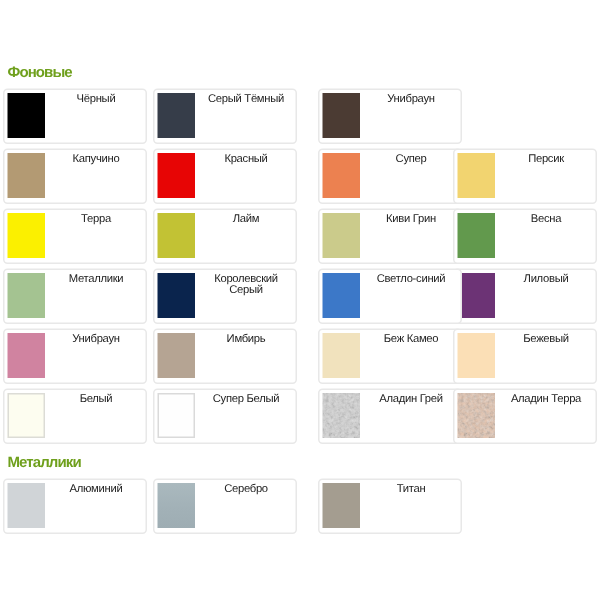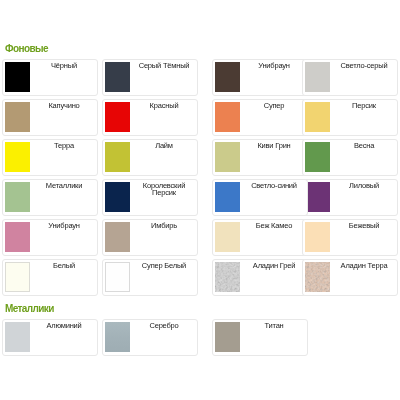--- a/index.html
+++ b/index.html
@@ -94,24 +94,20 @@
           <div class="label">Чёрный</div>
         </div>
         <div class="cell c1">
           <div class="swatch" style="background: rgb(54, 61, 73);"></div>
           <div class="label">Серый Тёмный</div>
         </div>
         <div class="cell c2">
           <div class="swatch" style="background: rgb(75, 59, 51);"></div>
           <div class="label">Унибраун</div>
         </div>
-        <div class="cell c3">
-          <div class="swatch" style="background: rgb(206, 205, 201);"></div>
-          <div class="label">Светло-серый</div>
-        </div>
       </div>
       <div class="row">
         <div class="cell c0">
           <div class="swatch" style="background: rgb(179, 154, 115);"></div>
           <div class="label">Капучино</div>
         </div>
         <div class="cell c1">
           <div class="swatch" style="background: rgb(231, 5, 5);"></div>
           <div class="label">Красный</div>
         </div>
@@ -142,21 +138,21 @@
           <div class="label">Весна</div>
         </div>
       </div>
       <div class="row">
         <div class="cell c0">
           <div class="swatch" style="background: rgb(164, 195, 145);"></div>
           <div class="label">Металлики</div>
         </div>
         <div class="cell c1">
           <div class="swatch" style="background: rgb(10, 36, 77);"></div>
-          <div class="label">Королевский Персик</div>
+          <div class="label">Королевский Серый</div>
         </div>
         <div class="cell c3">
           <div class="swatch" style="background: rgb(108, 51, 117);"></div>
           <div class="label">Лиловый</div>
         </div>
         <div class="cell c2">
           <div class="swatch" style="background: rgb(60, 120, 200);"></div>
           <div class="label">Светло-синий</div>
         </div>
       </div>

